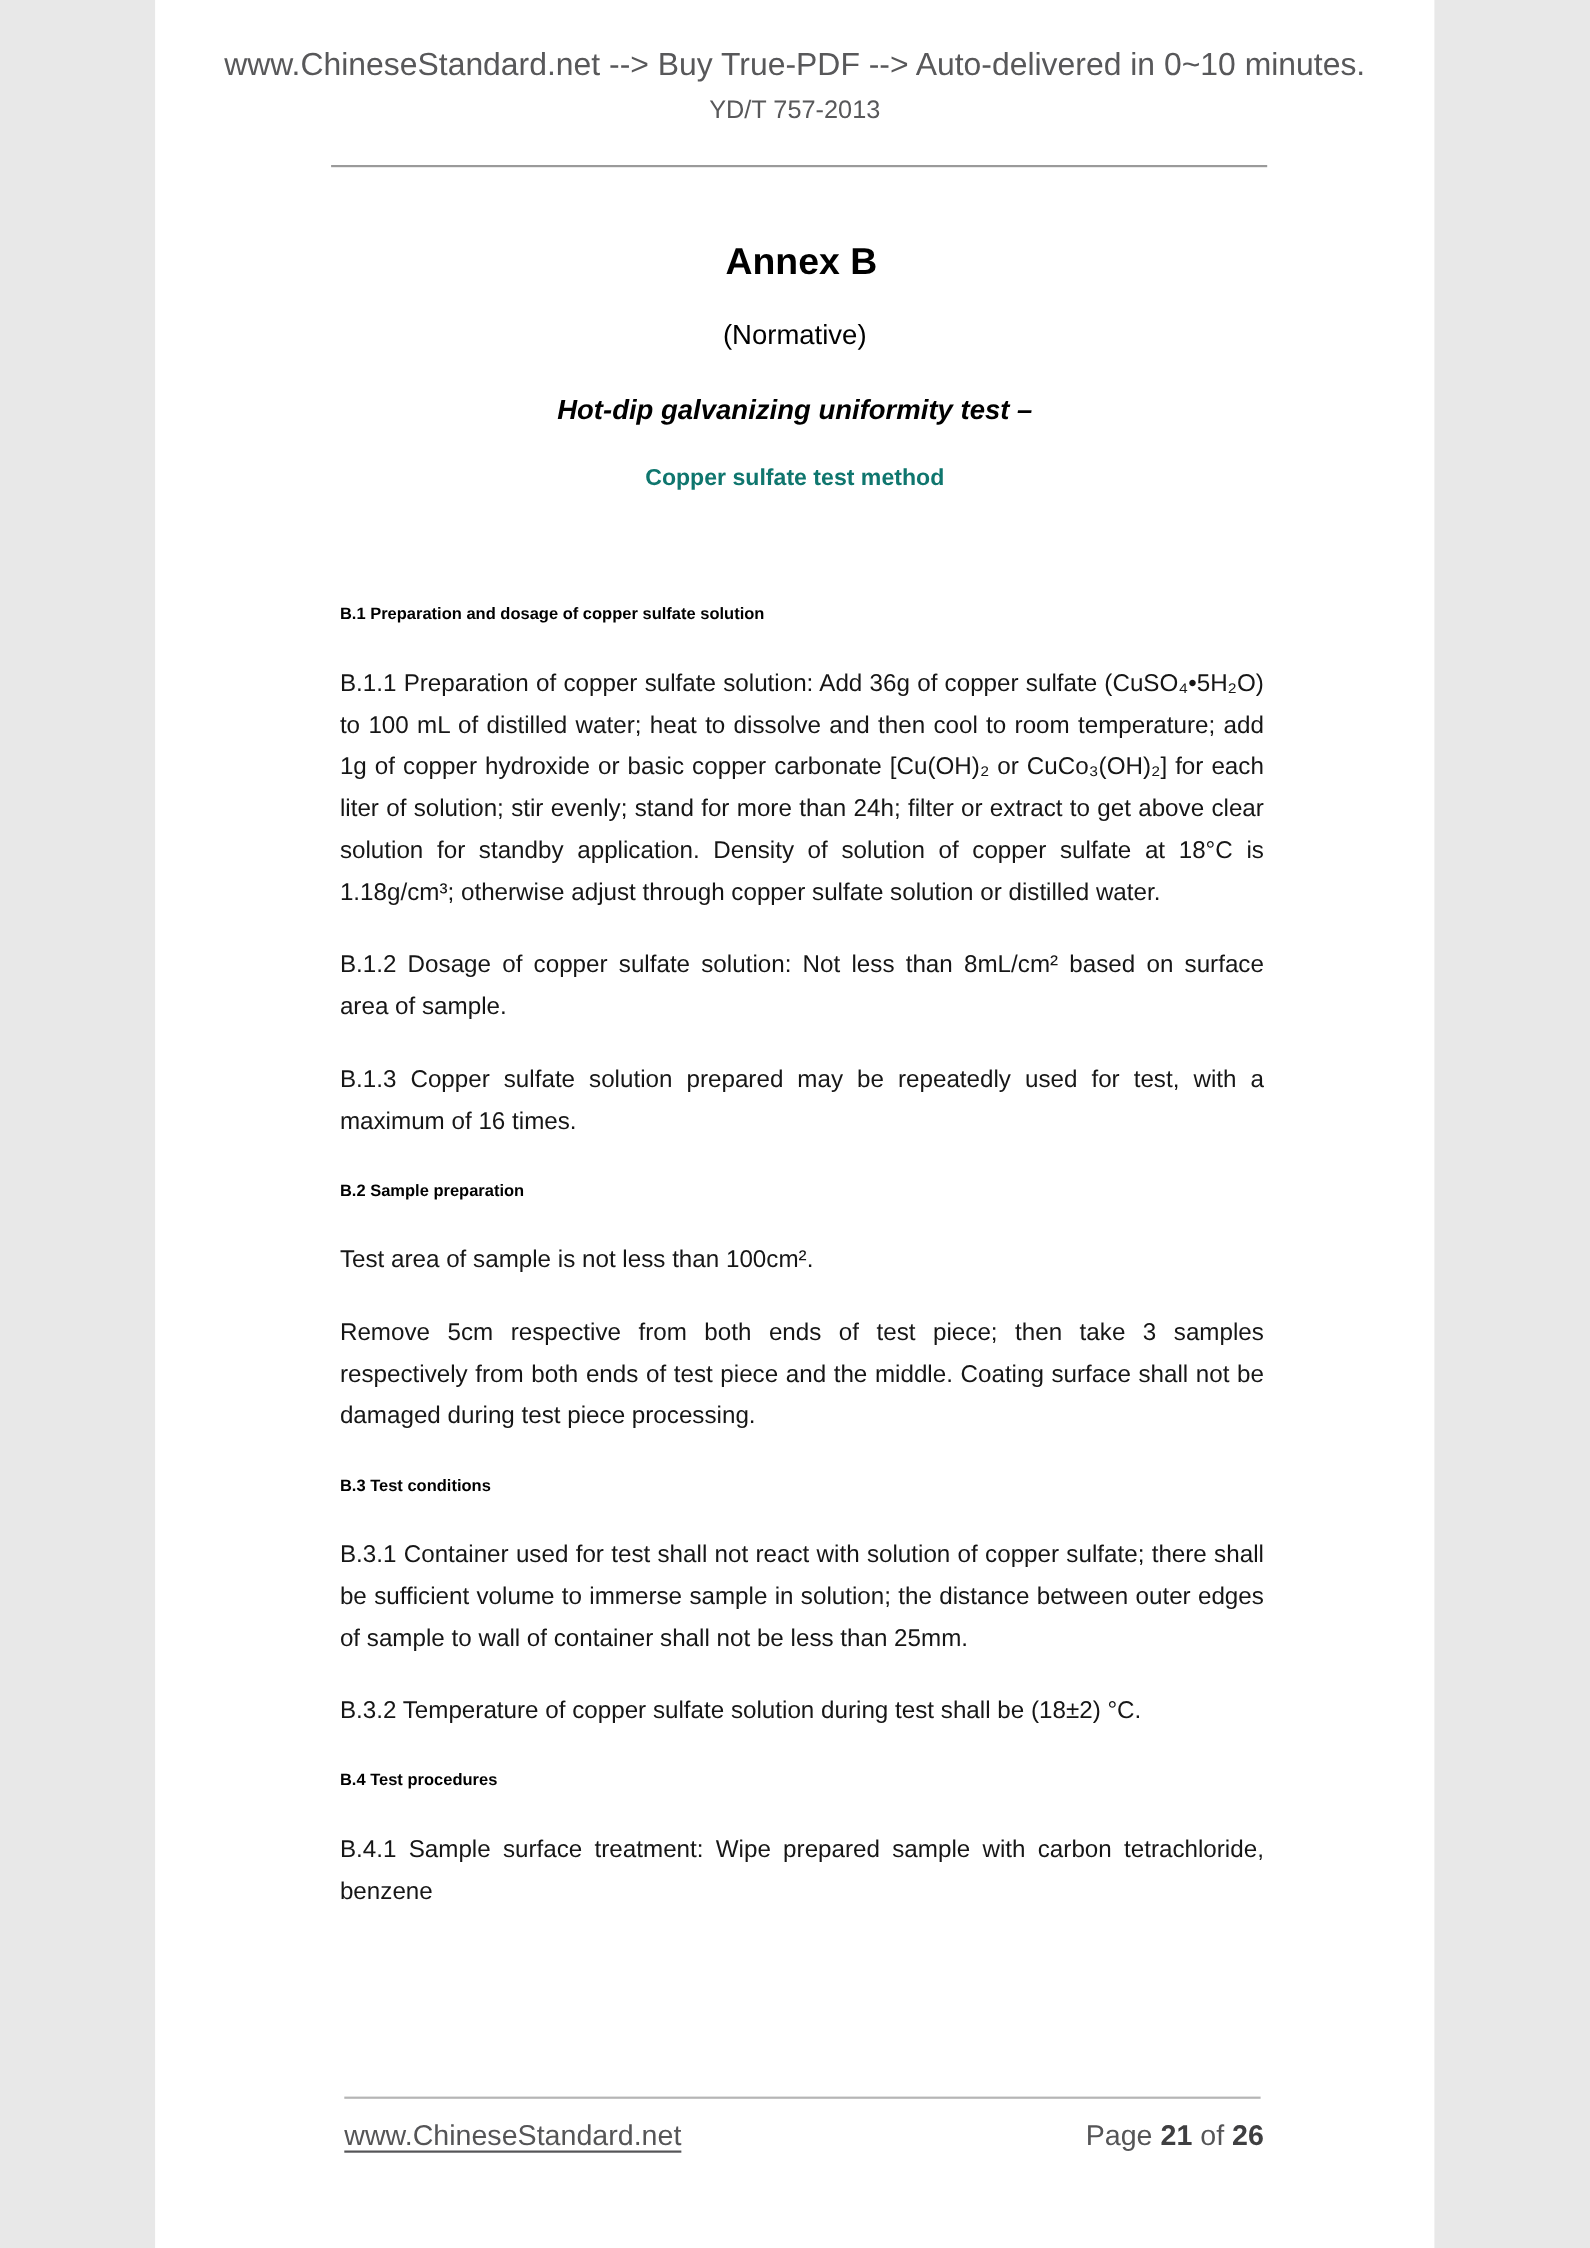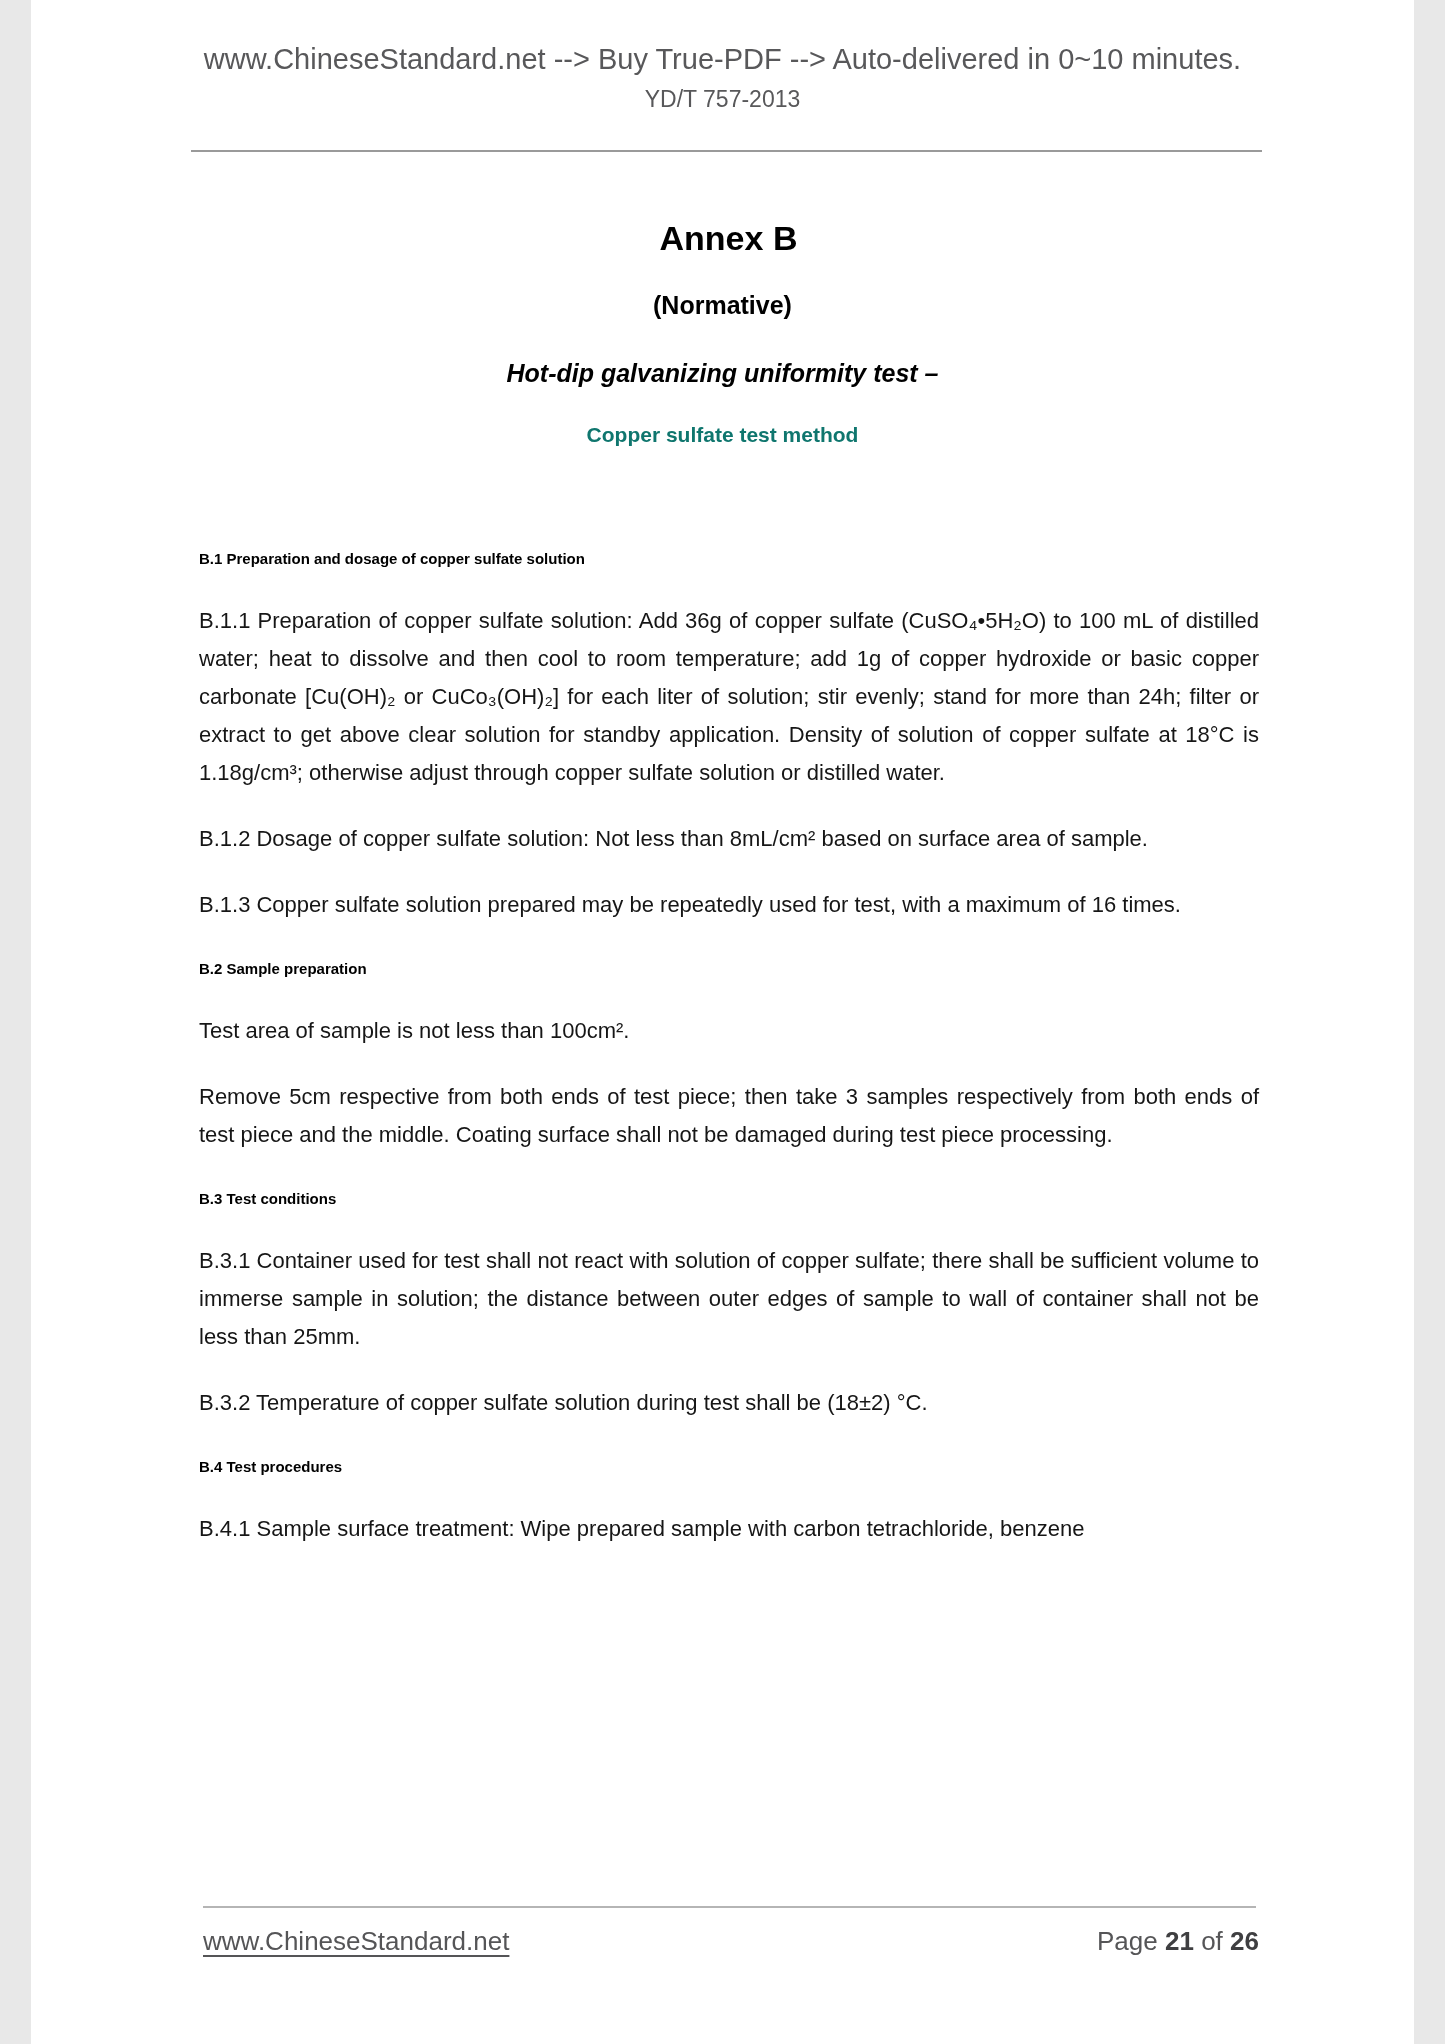--- a/index.html
+++ b/index.html
@@ -6,21 +6,21 @@
     --header-text: #58585a;
     --rule: #9a9a9a;
     --body-text: #161616;
     --footer-text: #555557;
     --footer-number: #3f3f41;
   }
   * { margin: 0; padding: 0; box-sizing: border-box; }
   html, body { background: #e8e8e8; }
   .page {
     position: relative;
-    width: 1383px;
+    width: 1163px;
     height: 2044px;
     margin: 0 auto;
     background: #ffffff;
     font-family: "Liberation Sans", "DejaVu Sans", sans-serif;
     color: var(--body-text);
     overflow: hidden;
   }
   
   .pdf-header { text-align: center; padding-top: 42px; }
   .header-tagline {
@@ -46,21 +46,21 @@
     font-size: 34px;
     line-height: 40px;
     font-weight: bold;
     color: #000;
     padding-left: 12px;
   }
   .normative-label {
     margin-top: 32px;
     font-size: 25px;
     line-height: 30px;
-    font-weight: bold;
+    font-weight: normal;
     color: #000;
   }
   .subtitle-line1 {
     margin-top: 38px;
     font-size: 25px;
     line-height: 30px;
     font-weight: bold;
     color: #000;
     font-style: italic;
   }

